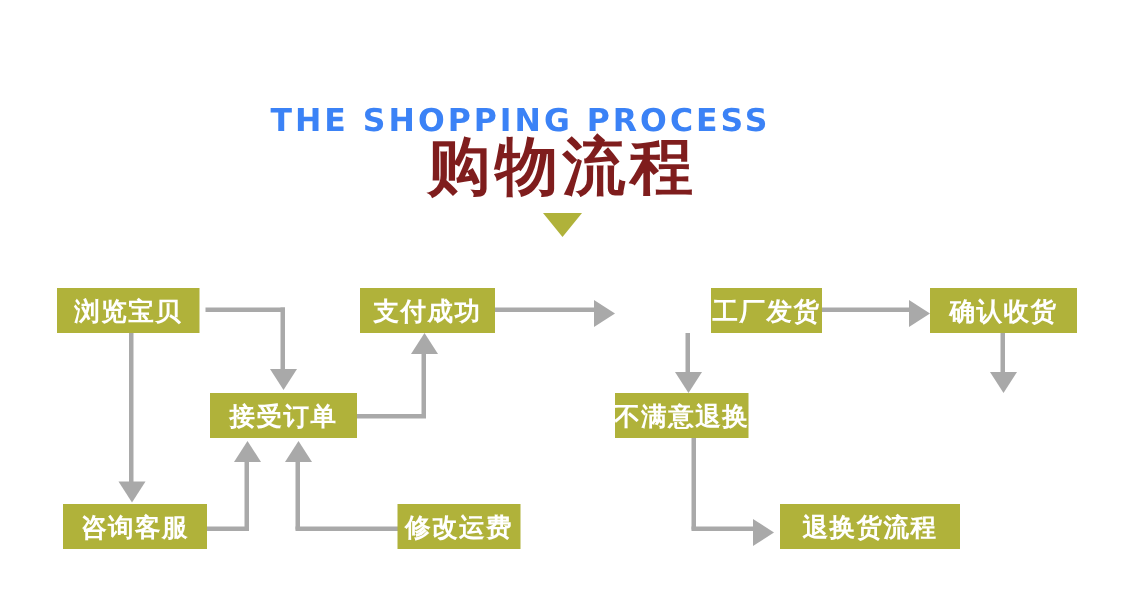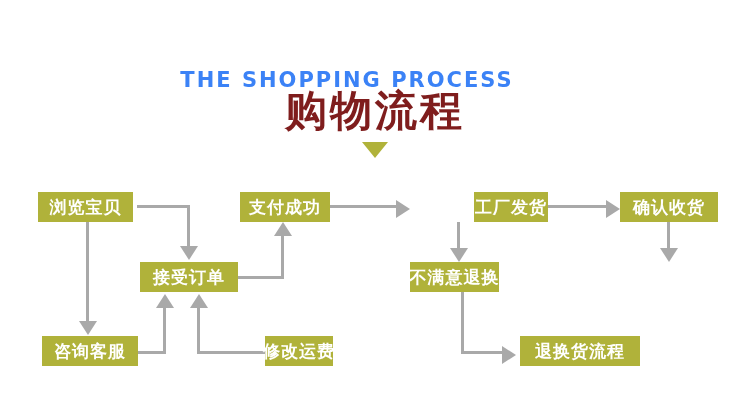--- a/index.html
+++ b/index.html
@@ -126,17 +126,17 @@
 
   <div class="node" style="left:140px;top:262px;width:98px;">接受订单</div>
 
   <div class="node" style="left:620px;top:192px;width:98px;">确认收货</div>
 
   <div class="node" style="left:410px;top:262px;width:89px;">不满意退换</div>
 
 
   <div class="node" style="left:42px;top:336px;width:96px;">咨询客服</div>
 
-  <div class="node" style="left:265px;top:336px;width:68px;text-align:center;">修改运费</div>
+  <div class="node" style="left:265px;top:336px;width:82px;text-align:center;">修改运费</div>
 
   <div class="node" style="left:520px;top:336px;width:120px;">退换货流程</div>
 
 </div>
 
 </body></html>

